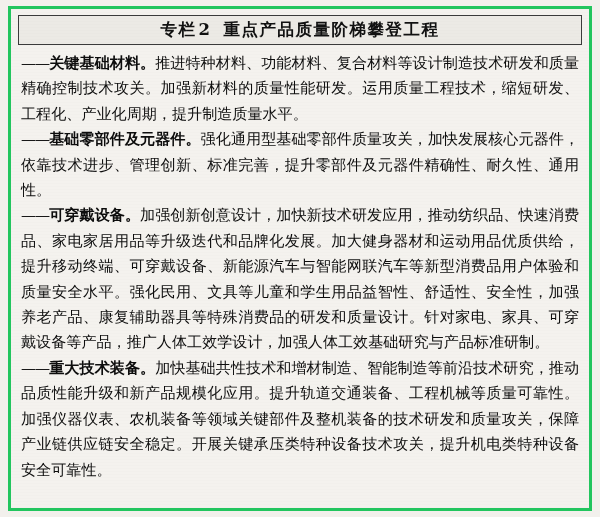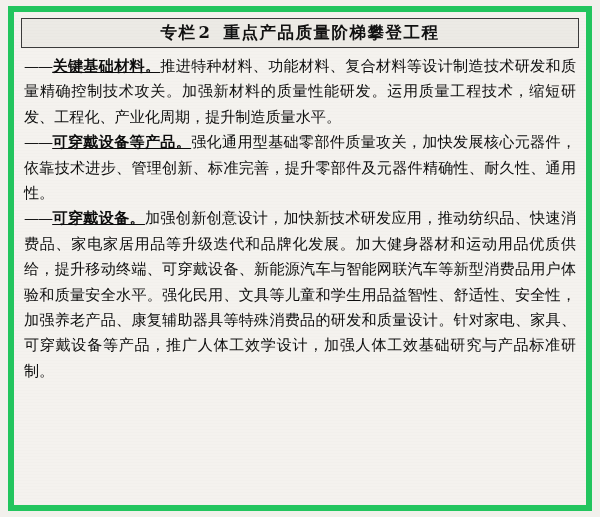--- a/index.html
+++ b/index.html
@@ -20,21 +20,21 @@
     background: #f2f0ec;
     box-sizing: border-box;
   }
   #paper {
     position: absolute;
     left: 8px;
     top: 6px;
     width: 584px;
     height: 505px;
     background: #f4f2ee;
-    border: 6px solid #22c55e;
+    border: 3px solid #22c55e;
     box-sizing: border-box;
     padding: 0;
   }
   .title-bar {
     margin: 6px 7px 0 7px;
     border: 1px solid #3b3b3b;
     background: #eceae5;
     height: 30px;
     display: flex;
     align-items: center;
@@ -65,21 +65,20 @@
     text-justify: inter-ideograph;
     letter-spacing: 0px;
     text-indent: 0;
     font-family: "DejaVu Serif", "Liberation Serif", serif;
   }
   p.para .lead {
     letter-spacing: -1px;
   }
   p.para .kw {
     font-weight: bold;
-    text-decoration: underline;
   }
   
   #grain {
     position: absolute;
     inset: 0;
     pointer-events: none;
     background-image:
       repeating-linear-gradient(0deg, rgba(0,0,0,0.016) 0px, rgba(0,0,0,0.016) 1px, rgba(255,255,255,0) 1px, rgba(255,255,255,0) 3px);
     opacity: 0.6;
   }
@@ -96,25 +95,28 @@
       </div>
     </div>
 
     <div class="body-area">
 
       <p class="para">
         <span class="lead">——</span><span class="kw">关键基础材料。</span><span>推进特种材料、功能材料、复合材料等设计制造技术研发和质量精确控制技术攻关。加强新材料的质量性能研发。运用质量工程技术，缩短研发、工程化、产业化周期，提升制造质量水平。</span>
       </p>
 
       <p class="para">
-        <span class="lead">——</span><span class="kw">可穿戴设备等产品。</span><span>强化通用型基础零部件质量攻关，加快发展核心元器件，依靠技术进步、管理创新、标准完善，提升零部件及元器件精确性、耐久性、通用性。</span>
+        <span class="lead">——</span><span class="kw">基础零部件及元器件。</span><span>强化通用型基础零部件质量攻关，加快发展核心元器件，依靠技术进步、管理创新、标准完善，提升零部件及元器件精确性、耐久性、通用性。</span>
       </p>
 
       <p class="para">
         <span class="lead">——</span><span class="kw">可穿戴设备。</span><span>加强创新创意设计，加快新技术研发应用，推动纺织品、快速消费品、家电家居用品等升级迭代和品牌化发展。加大健身器材和运动用品优质供给，提升移动终端、可穿戴设备、新能源汽车与智能网联汽车等新型消费品用户体验和质量安全水平。强化民用、文具等儿童和学生用品益智性、舒适性、安全性，加强养老产品、康复辅助器具等特殊消费品的研发和质量设计。针对家电、家具、可穿戴设备等产品，推广人体工效学设计，加强人体工效基础研究与产品标准研制。</span>
       </p>
 
+      <p class="para">
+        <span class="lead">——</span><span class="kw">重大技术装备。</span><span>加快基础共性技术和增材制造、智能制造等前沿技术研究，推动品质性能升级和新产品规模化应用。提升轨道交通装备、工程机械等质量可靠性。加强仪器仪表、农机装备等领域关键部件及整机装备的技术研发和质量攻关，保障产业链供应链安全稳定。开展关键承压类特种设备技术攻关，提升机电类特种设备安全可靠性。</span>
+      </p>
 
     </div>
 
     <div id="grain"></div>
   </div>
 </div>
 
 </body></html>

